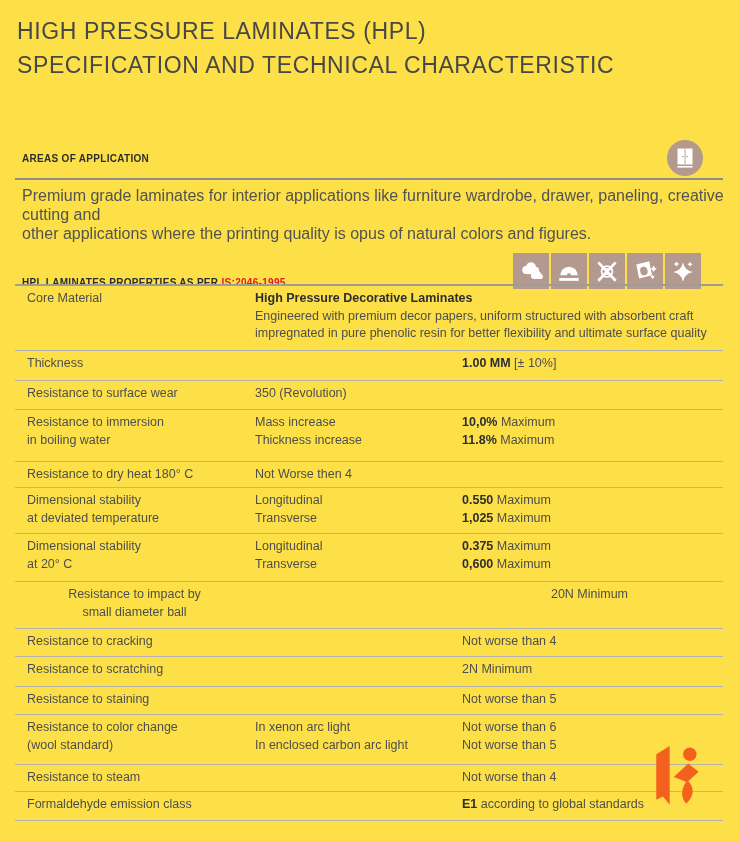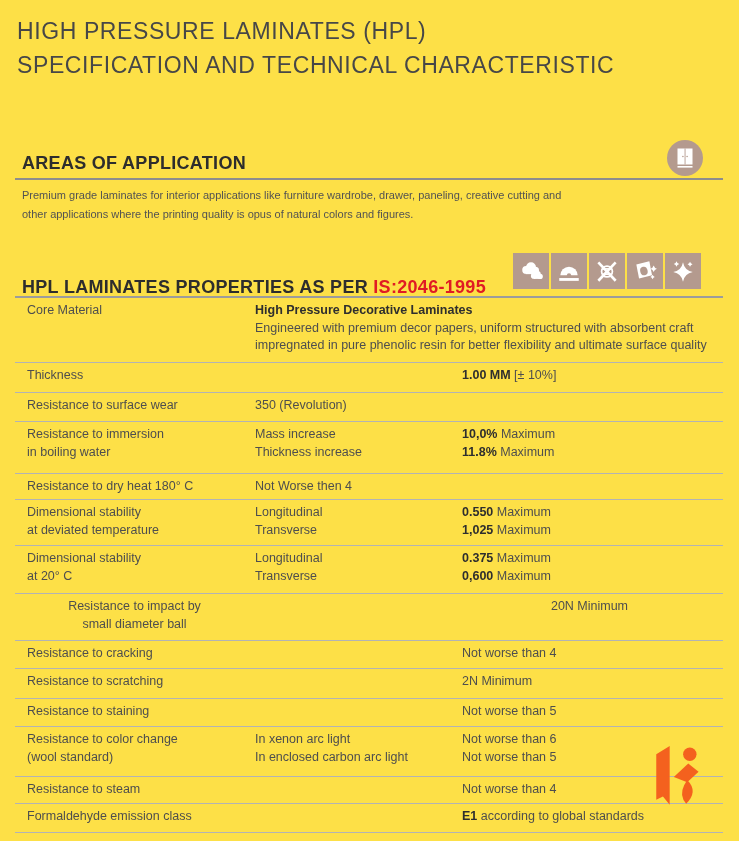--- a/index.html
+++ b/index.html
@@ -4,39 +4,39 @@
 <style>
   html,body{margin:0;padding:0;background:#ffffff;}
   body{font-family:"Liberation Sans", sans-serif; -webkit-font-smoothing:antialiased;}
   #page{position:relative;width:739px;height:841px;background:#fde047;overflow:hidden;}
 
   
   #doc-title{position:absolute;left:17px;top:14px;font-size:23px;font-weight:300;
     color:#474747;letter-spacing:.6px;line-height:34px;}
 
   
-  .section-heading{position:absolute;left:22px;font-size:18px;font-weight:bold;
+  .section-heading{position:absolute;left:22px;font-size:10px;font-weight:bold;
     color:#2d2d2d;letter-spacing:.3px;}
   .rule-heavy{position:absolute;left:15px;width:708px;height:2px;background:#8d8d8d;}
 
   
-  #application-text{position:absolute;left:22px;top:186px;font-size:11px;color:#525252;line-height:19px;}
+  #application-text{position:absolute;left:22px;top:186px;font-size:16px;color:#525252;line-height:19px;}
 
   
   #application-icon{position:absolute;left:667px;top:140px;width:36px;height:36px;border-radius:50%;
     display:flex;align-items:center;justify-content:center;}
 
   
   #prop-icons{position:absolute;top:253px;left:513px;display:flex;gap:2px;}
   .pict{width:36px;height:36px;display:flex;align-items:center;justify-content:center;}
 
   #std-red{font-weight:bold;margin-top:12px;}
 
   
-  #spec-table{position:absolute;left:15px;top:296px;width:708px;border-top:2px solid #9c9c9c;
+  #spec-table{position:absolute;left:15px;top:284px;width:708px;border-top:2px solid #9c9c9c;
     border-bottom:1px solid #b3b3b3;font-size:12.5px;color:#4e4e4e;}
   .table-row{position:relative;}
   .table-row + .table-row{border-top:1px solid #b3b3b3;}
   .cell{position:absolute;top:4px;line-height:17.5px;}
   .col-label{left:12px;width:215px;}
   .col-mid{left:240px;width:195px;}
   .col-mid.wide{width:455px;}
   .col-val{left:447px;width:255px;}
   .cell b{font-weight:bold;color:#2e2e2e;}
 

